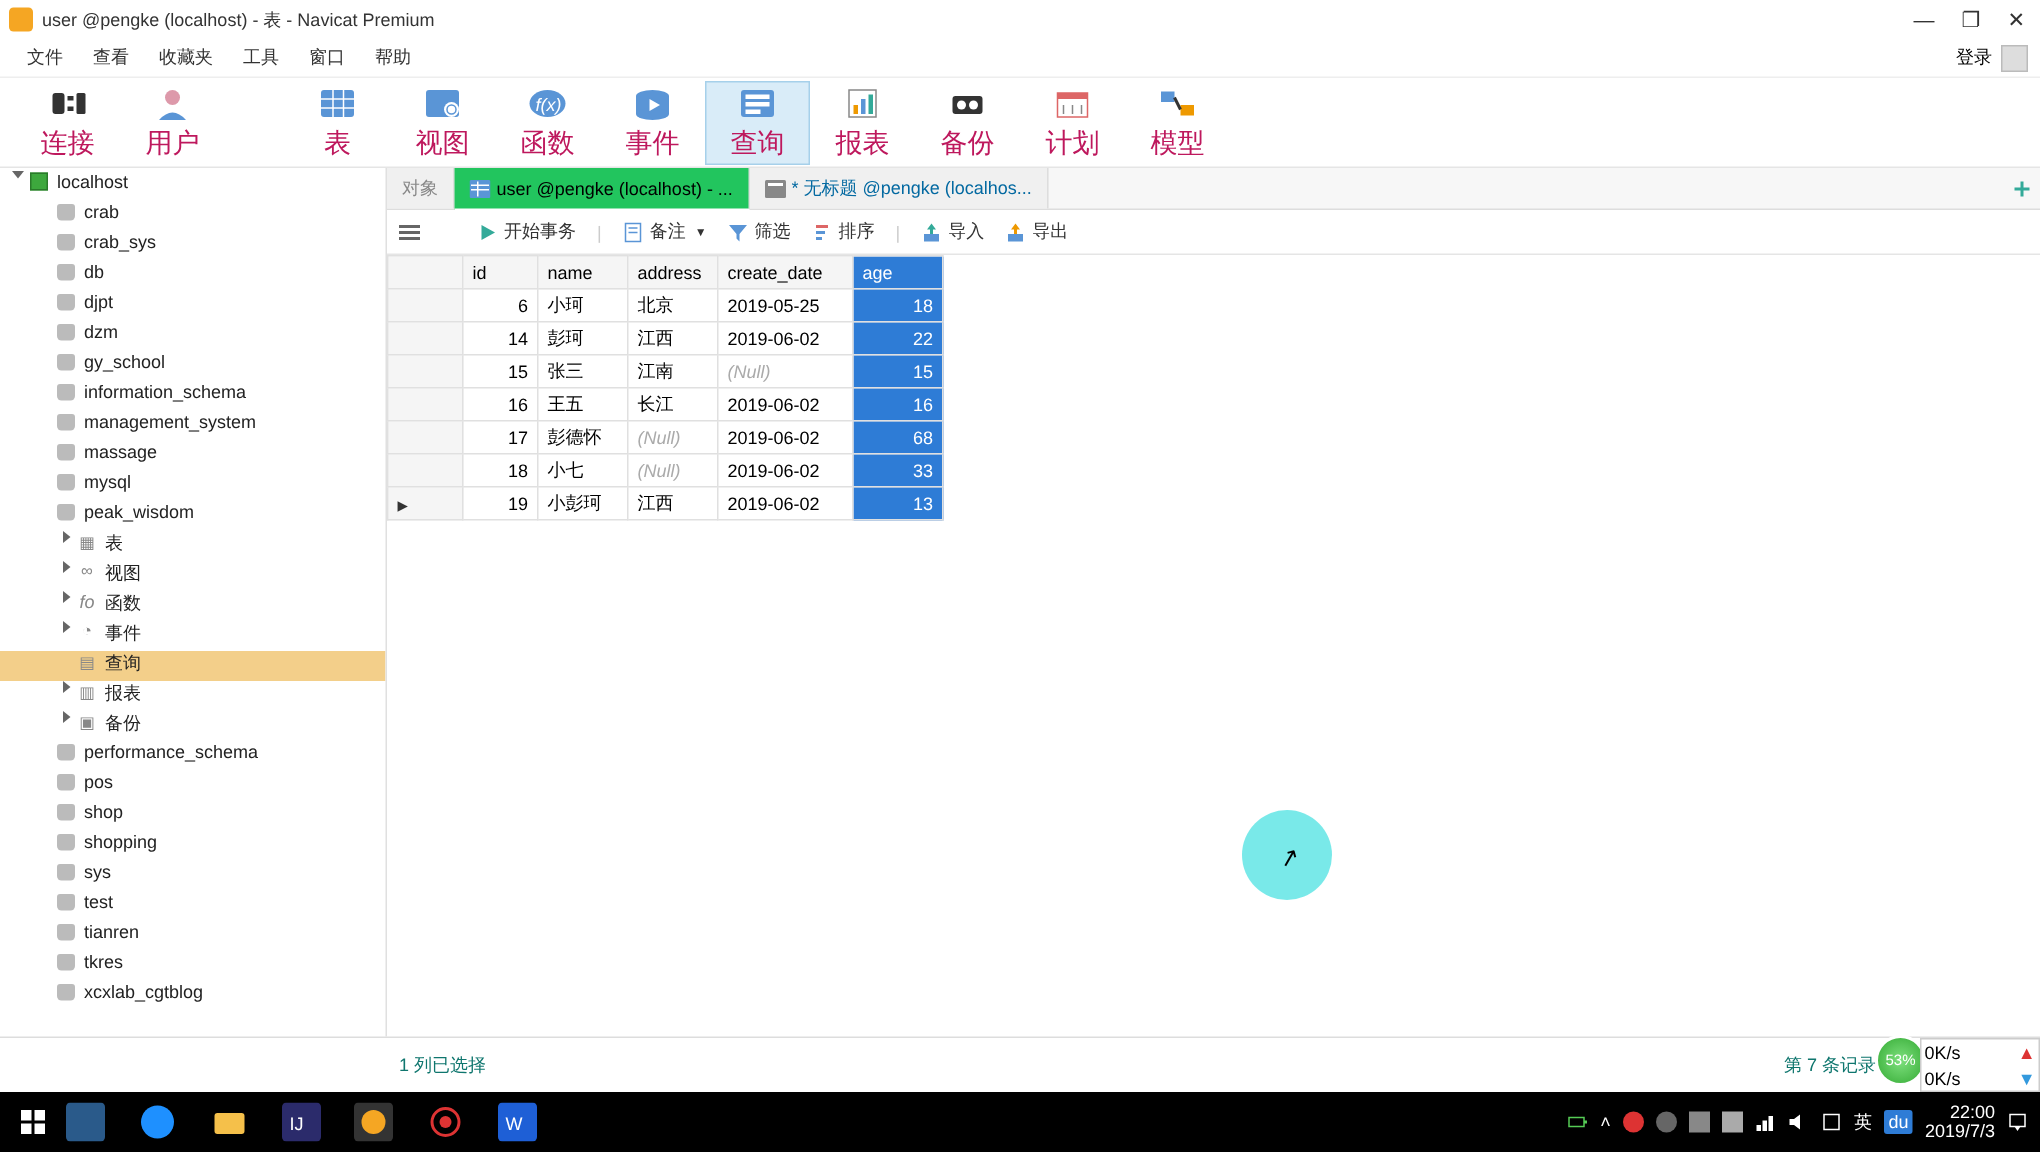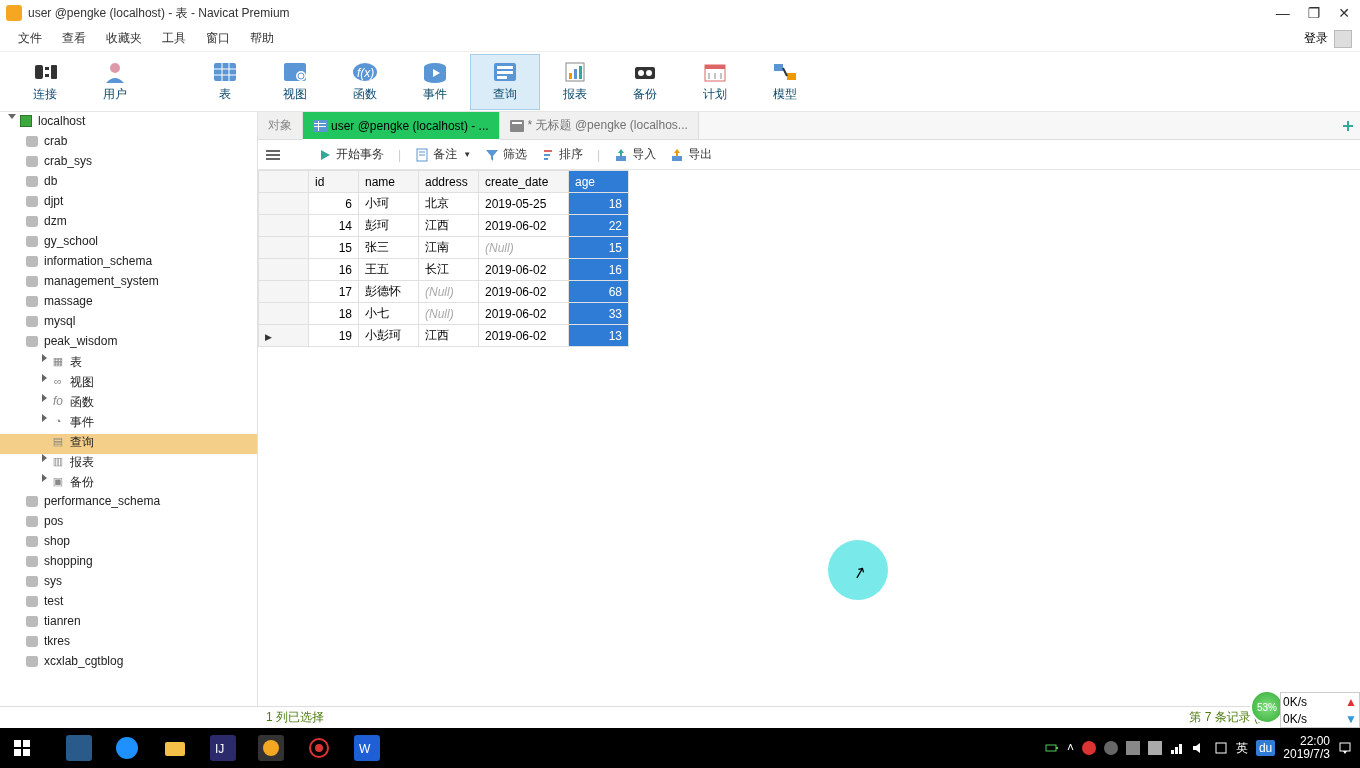--- a/index.html
+++ b/index.html
@@ -16,35 +16,35 @@
 .menubar { height: 26px; display: flex; align-items: center; padding: 0 8px; border-bottom: 1px solid #eee; }
 .menubar .menu-item { padding: 3px 10px; color: #333; cursor: pointer; }
 .menubar .right { margin-left: auto; display: flex; align-items: center; gap: 6px; }
 .avatar { width: 18px; height: 18px; background: #ddd; border: 1px solid #bbb; }
 
 
 .big-toolbar { height: 60px; display: flex; align-items: center; padding: 0 10px; border-bottom: 1px solid #e5e5e5; }
 .tb-btn { display: flex; flex-direction: column; align-items: center; justify-content: center; width: 70px; height: 56px; cursor: pointer; }
 .tb-btn.active { background: #d9ecf8; border:1px solid #a6d0ea; }
 .tb-icon { width: 28px; height: 24px; margin-bottom: 2px; display:flex; align-items:center; justify-content:center; }
-.tb-label { color: #0c4a6e; font-size: 12px; }
+.tb-label { color: #be185d; font-size: 18px; }
 
 
 .main { position: absolute; top: 112px; bottom: 40px; left: 0; right: 0; display: flex; }
 
 
 .sidebar { width: 258px; border-right: 1px solid #e0e0e0; overflow-y: auto; background: #fff; padding-top: 2px; position:relative;}
 .tree-item { display: flex; height: 20px; padding-left: 6px; cursor: pointer; white-space:nowrap; }
 .tree-item.selected { background: #f3cf8a; }
 .tree-item.expanded-db > .chevron::before { content: ""; display:inline-block; width:0;height:0;border-left:4px solid transparent;border-right:4px solid transparent;border-top:5px solid #666; }
 .tree-item .chevron { width: 12px; display: inline-flex; justify-content: center; }
 .tree-item .chevron.right::before { content:""; display:inline-block; width:0;height:0;border-top:4px solid transparent;border-bottom:4px solid transparent;border-left:5px solid #666;}
 .tree-item .icon { width: 16px; height: 14px; margin-right: 4px; display:inline-flex; align-items:center; justify-content:center;}
 .tree-item .label { color: #222; }
-.indent-1 { padding-left: 12px; }
+.indent-1 { padding-left: 24px; }
 .indent-2 { padding-left: 38px; }
 .db-cyl { width:12px; height:11px; background:#bbb; border-radius:2px 2px 3px 3px; position:relative; }
 .db-cyl.green { background:#5cb85c; }
 .conn-sq { width:12px;height:12px;background:#3da83d;border:1px solid #2a7a2a; }
 
 
 .content { flex: 1; display: flex; flex-direction: column; position:relative; }
 
 
 .tabs { height: 28px; display: flex; align-items: stretch; border-bottom: 1px solid #ddd; background:#f7f7f7; }
@@ -70,30 +70,30 @@
 table.grid td.null { color: #aaa; font-style: italic; }
 .row-handle { width:18px; background:#f5f5f5; border:1px solid #e0e0e0; text-align:center;}
 .row-handle.cur::before{content:"▶"; font-size:9px; color:#333;}
 
 
 .content-footer { height: 22px; border-top: 1px solid #ddd; display: flex; align-items: center; padding: 0 6px; gap: 10px; background:#f7f7f7; color:#555;}
 .content-footer .btn { cursor: pointer; font-size:14px; color:#444; }
 .content-footer .spacer { flex:1; }
 
 
-.statusbar { height: 22px; border-top: 1px solid #ddd; display: flex; align-items: center; padding: 0 8px; background:#fff; color:#4d7c0f;}
+.statusbar { height: 37px; border-top: 1px solid #ddd; display: flex; align-items: center; padding: 0 8px; background:#fff; color:#0f766e;}
 .statusbar .right { margin-left: auto; }
 
 
 .taskbar { position: absolute; bottom: 0; left: 0; right: 0; height: 40px; background: #000; display: flex; align-items: center; }
 .taskbar .start { width: 44px; height: 40px; display:flex;align-items:center;justify-content:center; cursor:pointer;}
 .taskbar .win-logo { width:16px;height:16px; display:grid; grid-template-columns:1fr 1fr; grid-template-rows:1fr 1fr; gap:2px;}
 .taskbar .win-logo span{ background:#fff;}
 .taskbar .pinned { display:flex; }
-.taskbar .pin { width:48px;height:40px;display:flex;align-items:center;justify-content:flex-end;cursor:pointer; }
+.taskbar .pin { width:48px;height:40px;display:flex;align-items:center;justify-content:flex-start;cursor:pointer; }
 .taskbar .tray { margin-left:auto; display:flex; align-items:center; gap:8px; padding-right:8px; color:#fff; font-size:11px;}
 .taskbar .clock { text-align:right; line-height:13px; }
 .tray-ic { width:14px;height:14px; display:inline-block;}
 
 
 .cursor-hl { position:absolute; width:60px; height:60px; border-radius:50%; background: rgba(64, 224, 224, 0.7); left: 570px; top: 370px; pointer-events:none; display:flex;align-items:center;justify-content:center;}
 .cursor-hl::after { content:"↖"; transform: scaleX(-1) rotate(15deg); font-size:16px; color:#000; position:relative; top:2px; left:2px;}
 
 
 .netwidget { position:absolute; right:0; bottom:40px; width:80px; height:36px; background:#fff; border:1px solid #ccc; font-size:10px; display:flex; flex-direction:column; }
@@ -454,21 +454,21 @@
           </span>
         <span class="lbl">user @pengke (localhost) - ...</span>
       </div>
       <div class="tab">
         <span>
             <svg width="14" height="12">
               <rect width="14" height="12" fill="#888" rx="1"></rect>
               <rect x="2" y="2" width="10" height="2" fill="#fff"></rect>
             </svg>
           </span>
-        <span class="lbl" style="color:#737373;">* 无标题 @pengke (localhos...</span>
+        <span class="lbl" style="color:#0369a1;">* 无标题 @pengke (localhos...</span>
       </div>
       <div class="add">
         <svg width="14" height="14">
             <rect x="6" y="2" width="2" height="10" fill="#3a9"></rect>
             <rect x="2" y="6" width="10" height="2" fill="#3a9"></rect>
           </svg>
       </div>
     </div>
 
     <div class="sub-toolbar">

